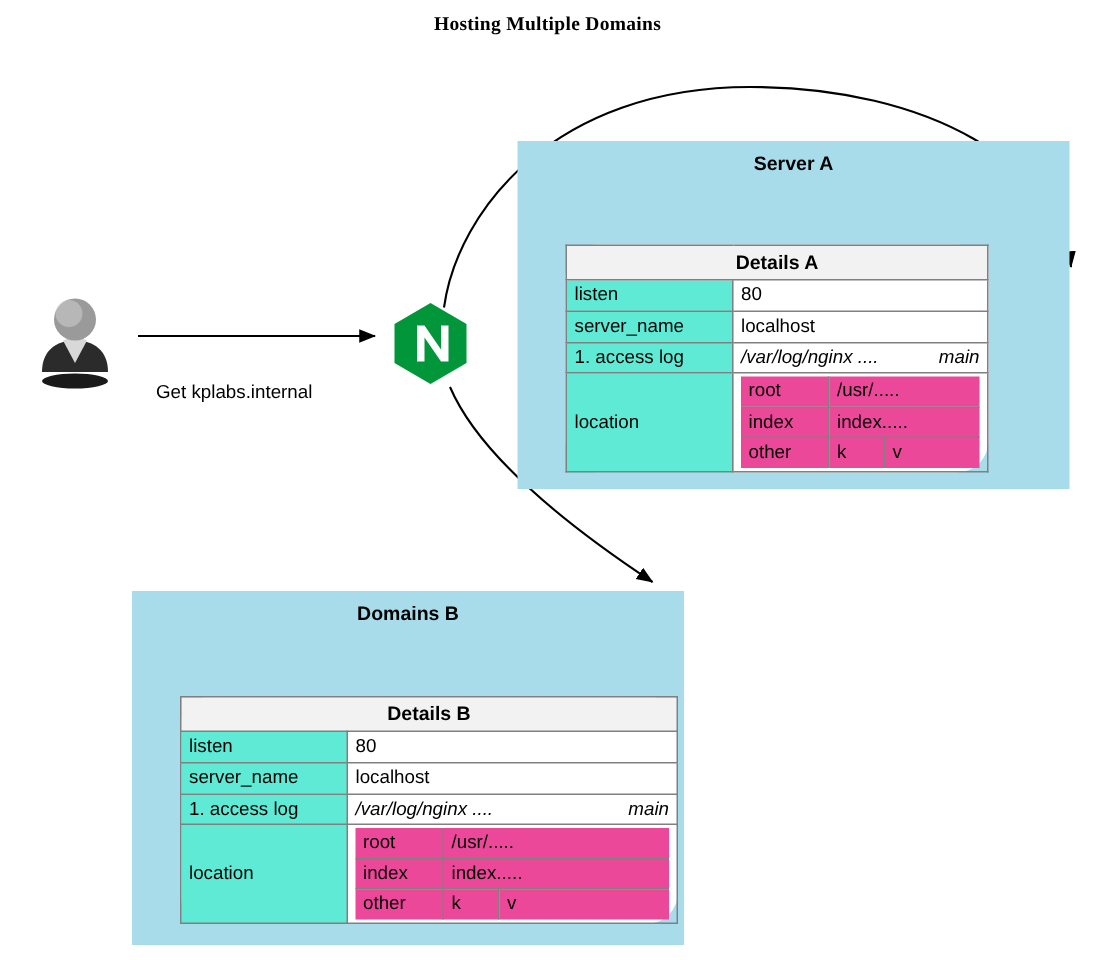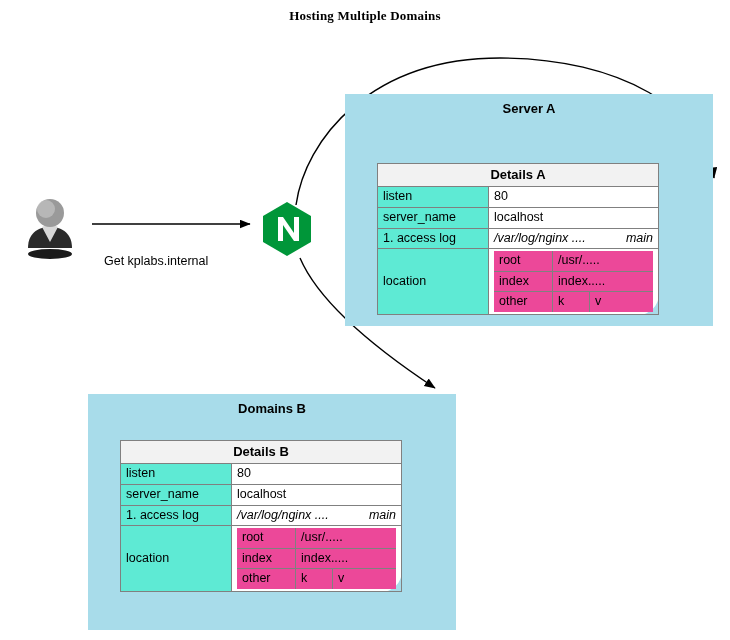--- a/index.html
+++ b/index.html
@@ -184,21 +184,21 @@
           </table>
     </td>
   </tr>
 </tbody>
   </table>
 
 <div class="server-box" style="left:88px; top:394px; width:368px; height:236px;">
   <div class="server-label" style="top:7px;">Domains B</div>
 </div>
 
-<table class="details" style="left:120px; top:440px; width:282px;">
+<table class="details" style="left:120px; top:464px; width:332px;">
   <tbody>
       <tr>
     <th class="caption" colspan="3">Details B</th>
   </tr>
   <tr>
     <td class="label-cell" style="width:100px;">listen</td>
     <td class="val-cell" colspan="2">80</td>
   </tr>
   <tr>
     <td class="label-cell">server_name</td>

